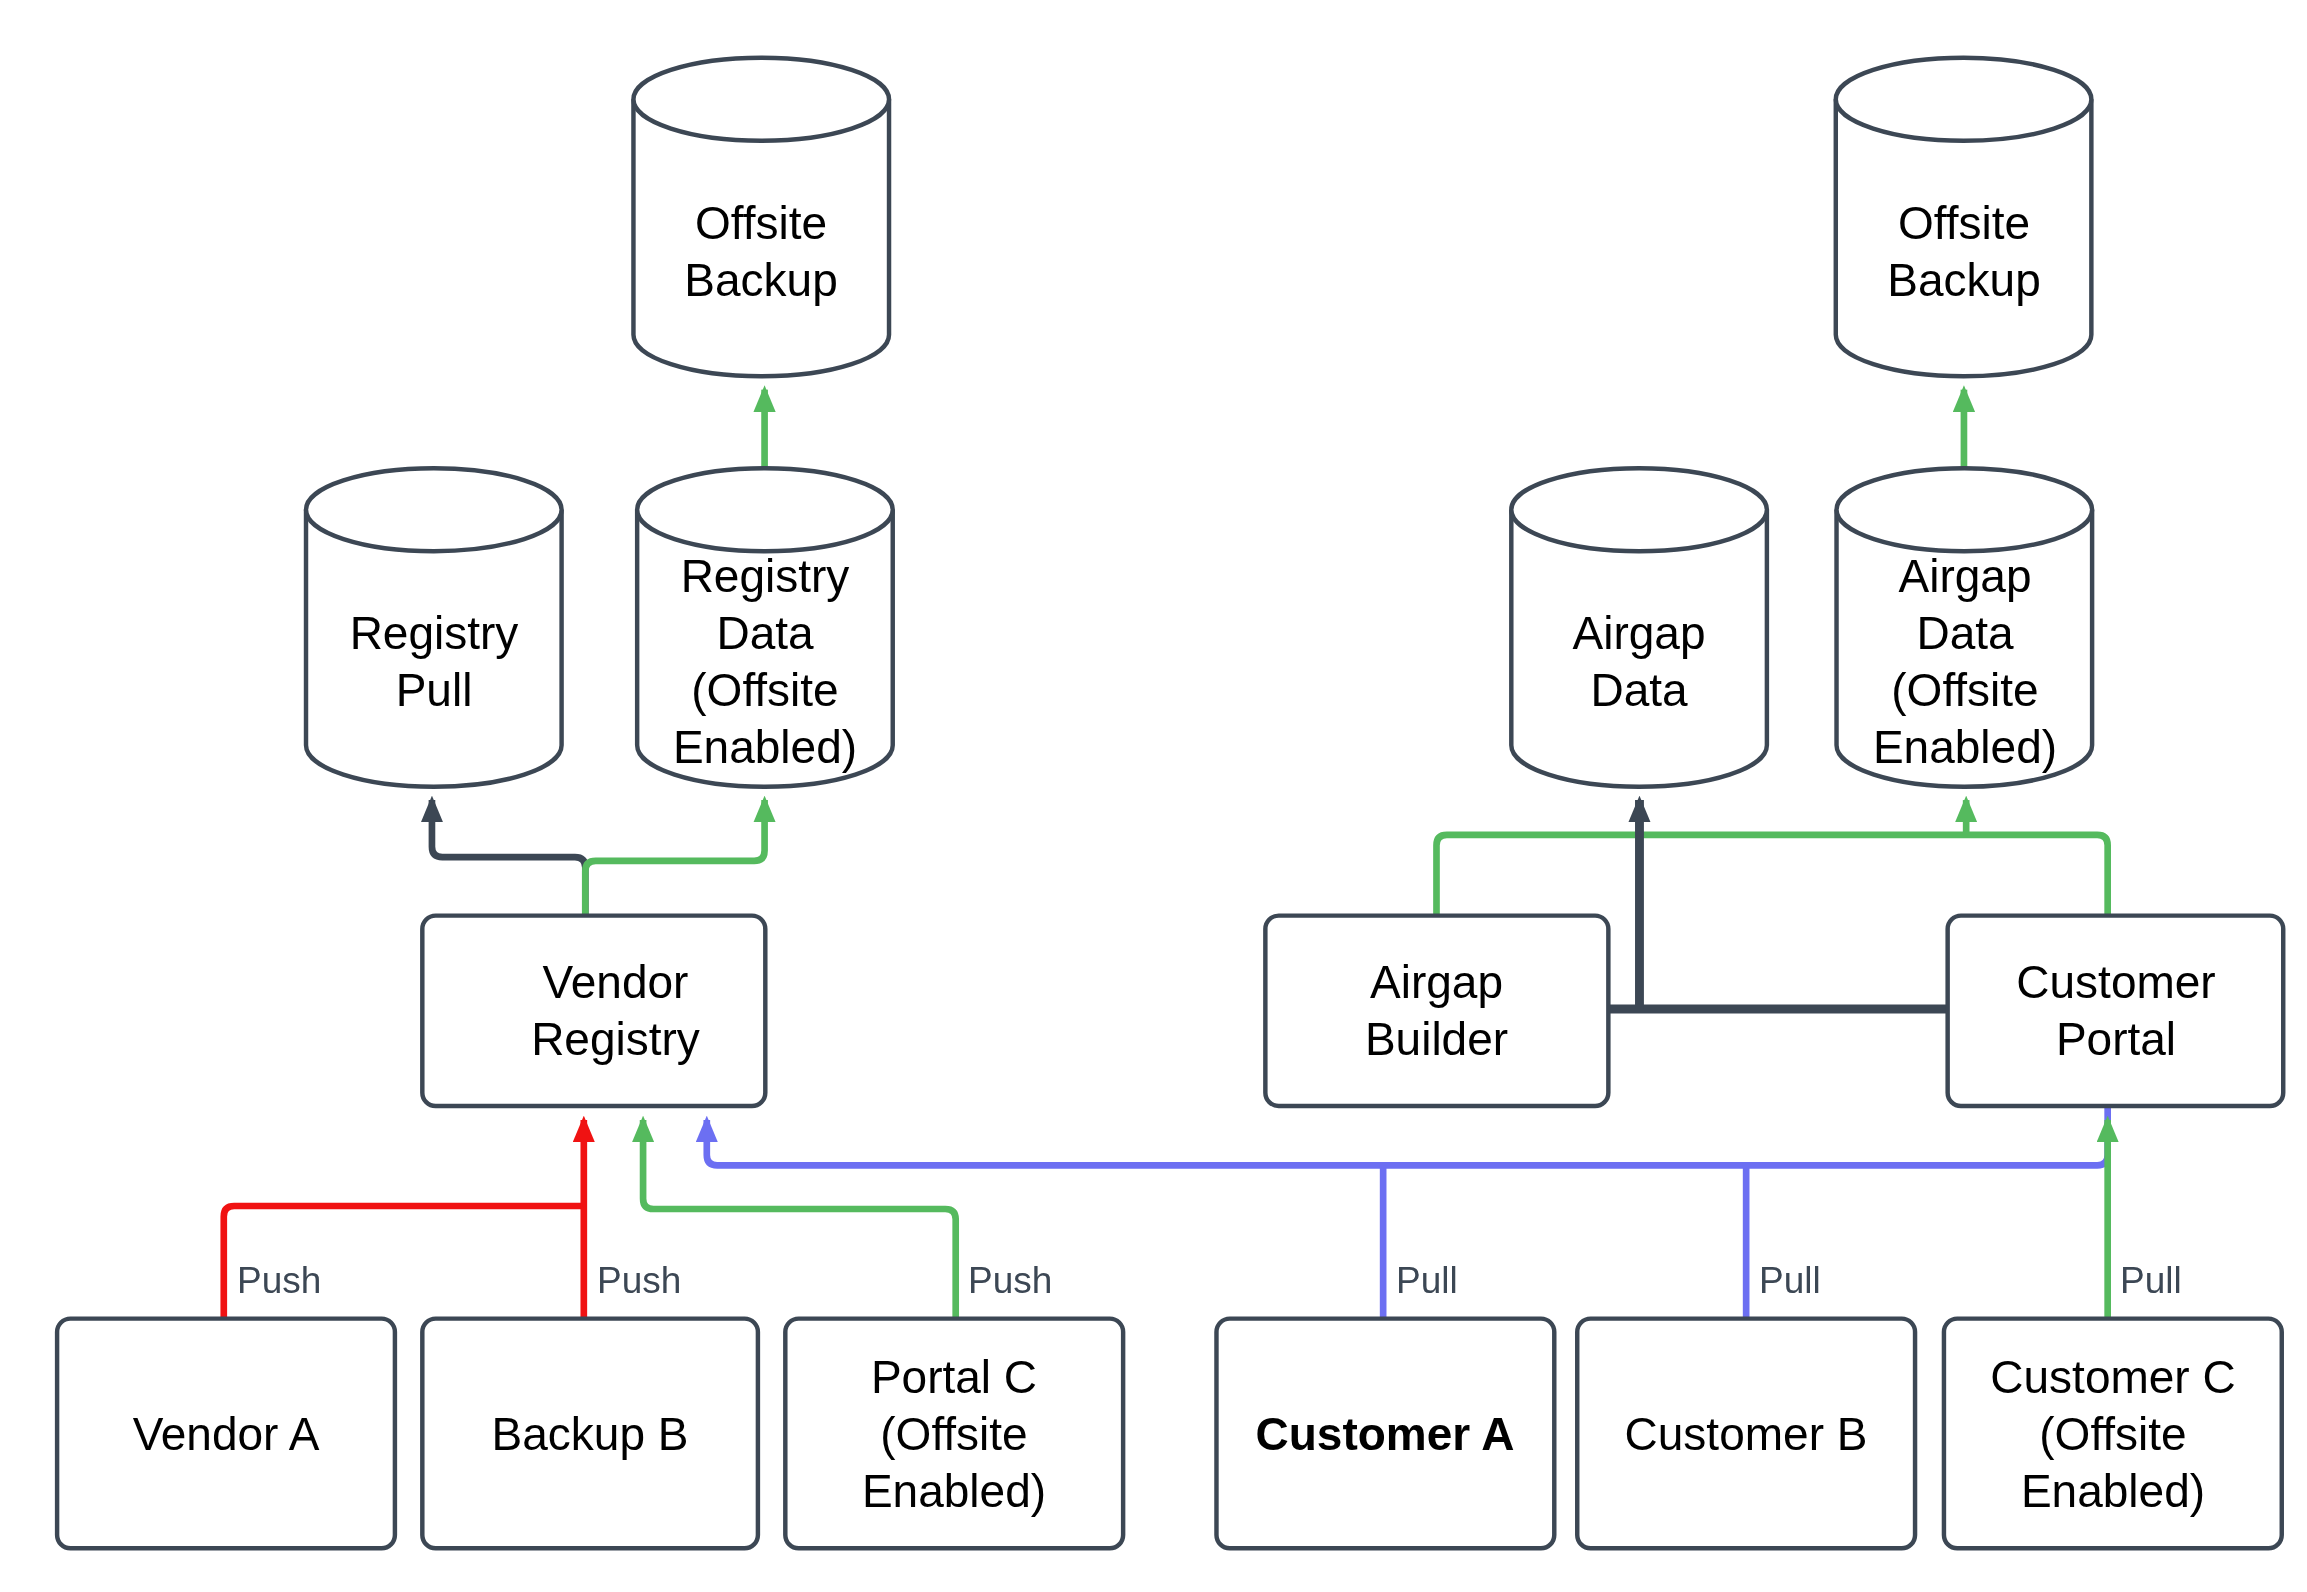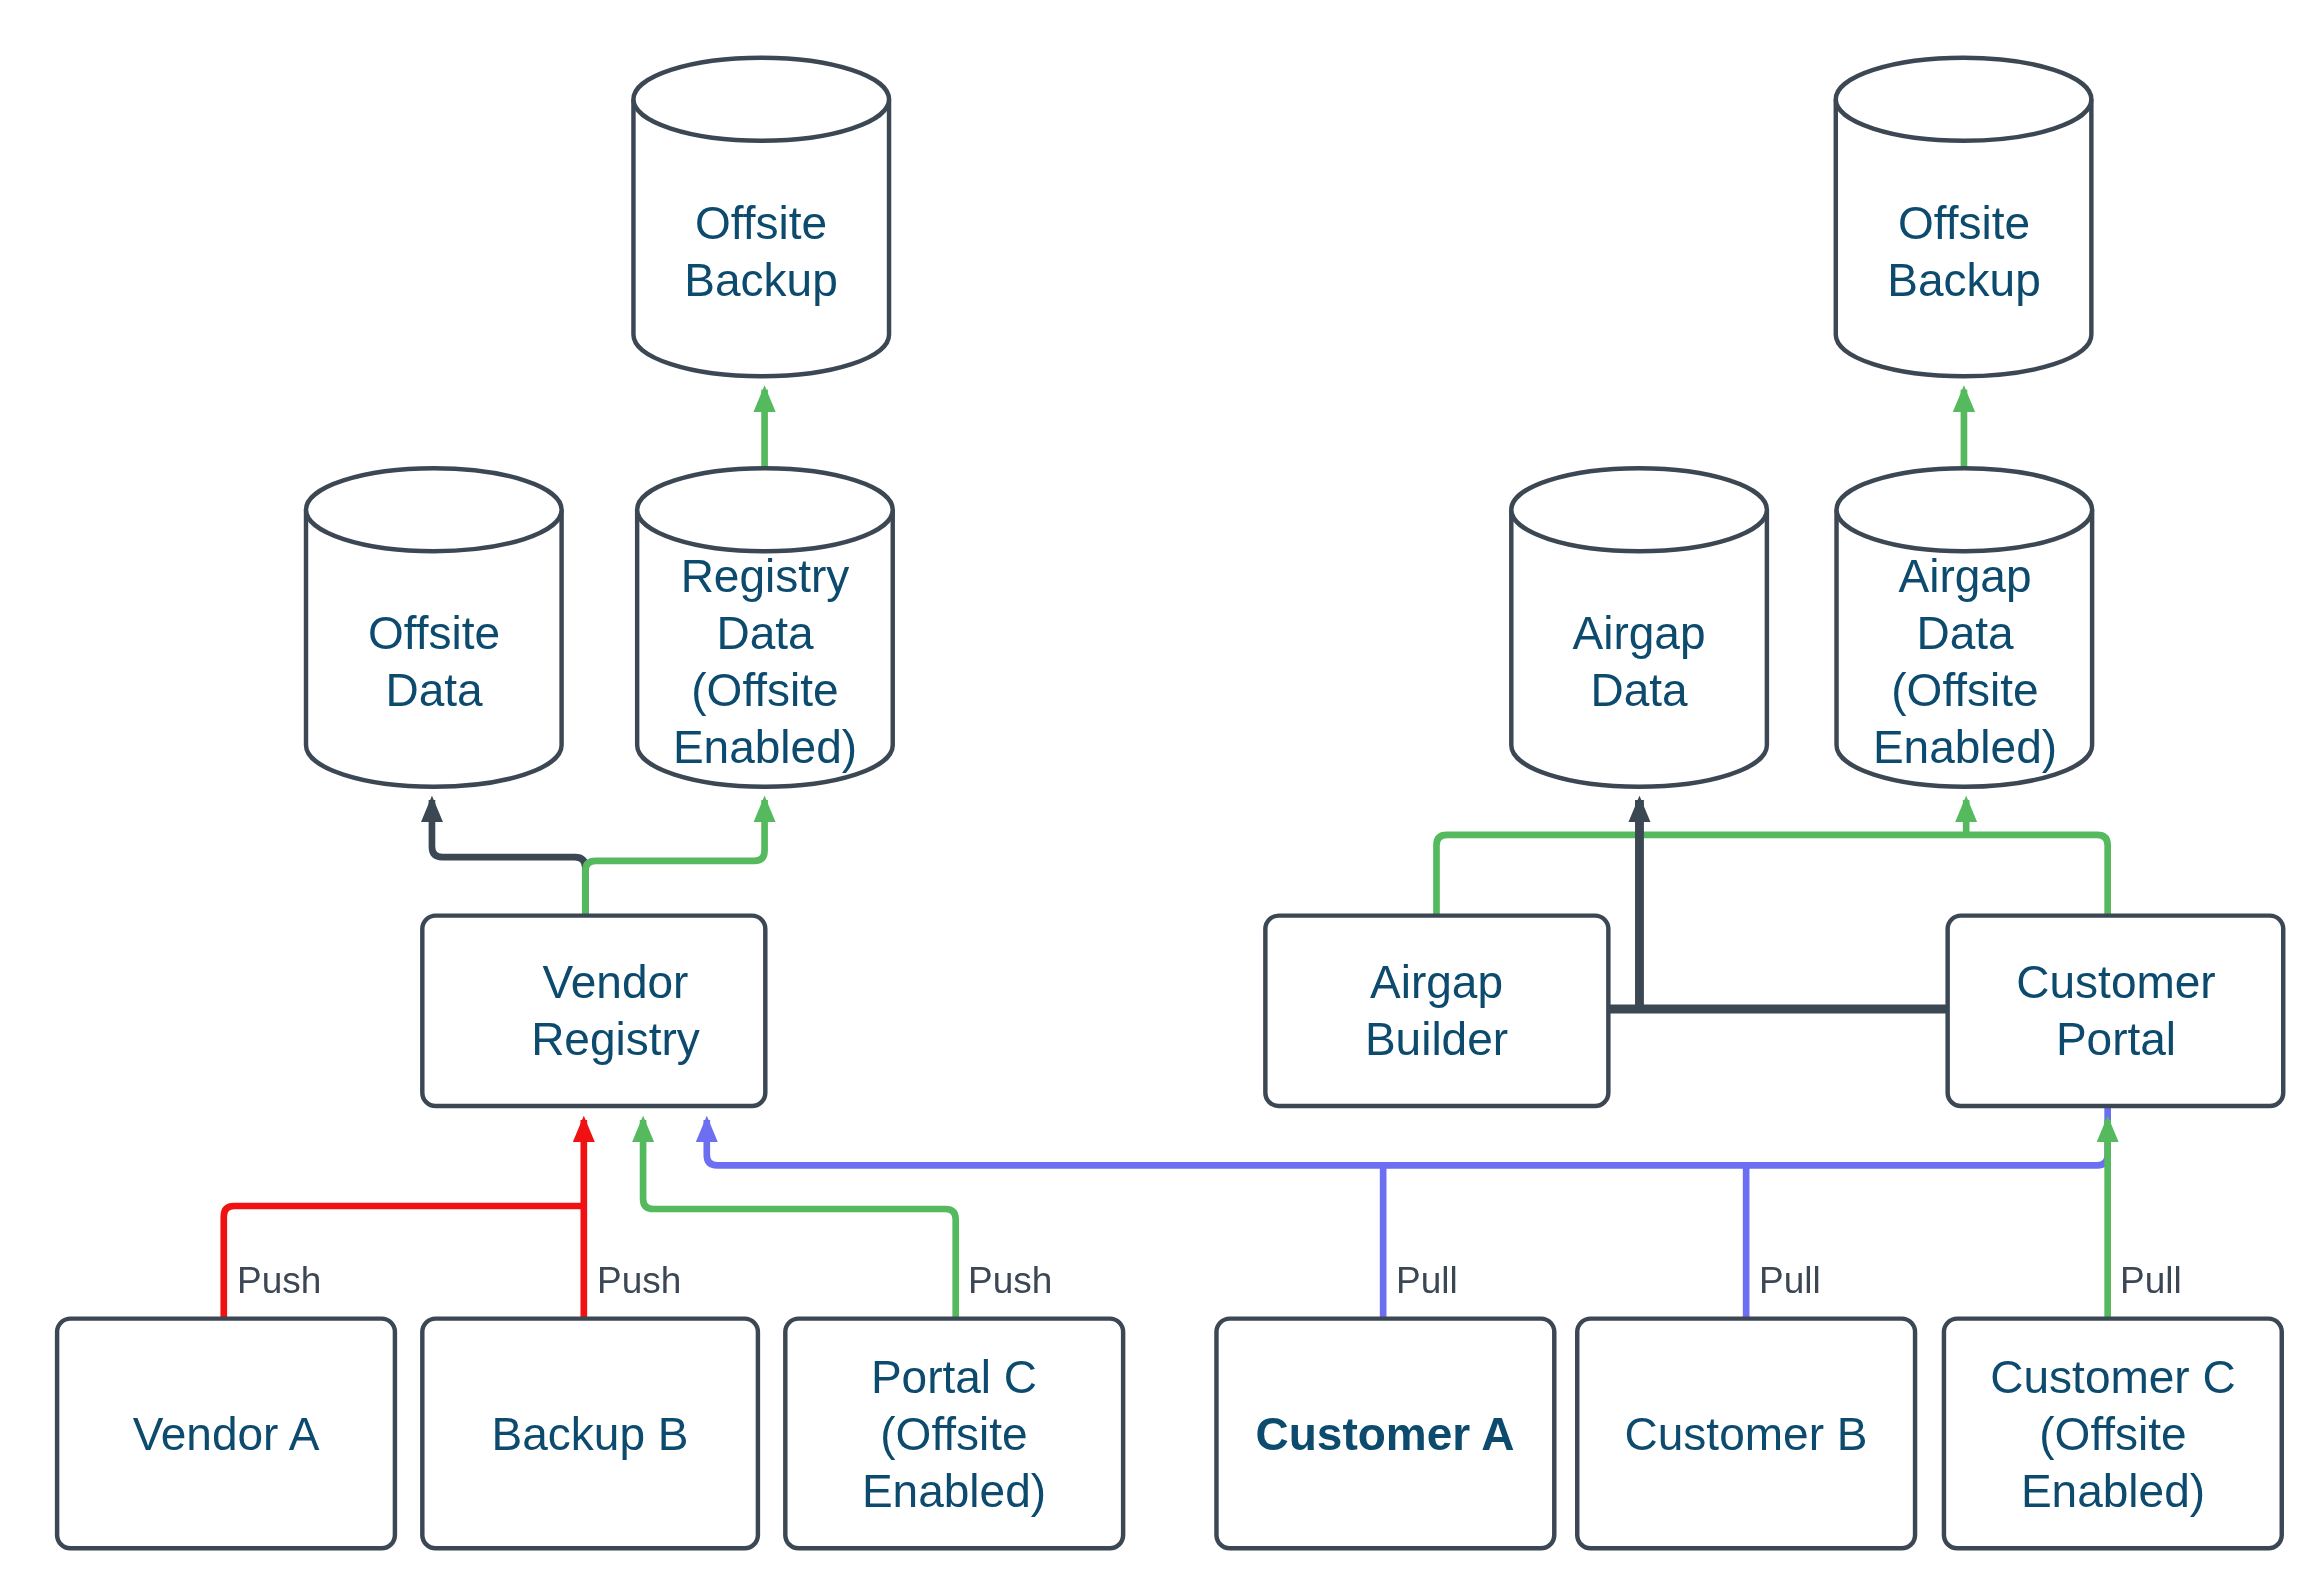--- a/index.html
+++ b/index.html
@@ -8,21 +8,21 @@
     width:2307px;height:1592px;
     background:#ffffff;
     font-family:"Liberation Sans", sans-serif;
     overflow:hidden;
   }
   #edge-layer{position:absolute;left:0;top:0;}
   .node-label{
     position:absolute;
     display:flex;align-items:center;justify-content:center;
     text-align:center;
-    color:#0c4a6e;
+    color:#000000;
     font-size:46px;line-height:57px;
     pointer-events:none;
   }
   .node-label .inner{display:inline-block;}
   .cyl-label{padding-top:34px;}
   .cyl-label .inner{max-width:193px;}
   .mid-label .inner{max-width:237px;}
   .wide-label .inner{max-width:667px;}
   .cbox-label .inner{max-width:256px;}
   .edge-label{
@@ -120,21 +120,21 @@
     <rect x="1642" y="1780" width="456" height="310" rx="18" fill="#ffffff" stroke="#3C4754" stroke-width="6"></rect>
     <rect x="2129" y="1780" width="456" height="310" rx="18" fill="#ffffff" stroke="#3C4754" stroke-width="6"></rect>
     <rect x="2624" y="1780" width="456" height="310" rx="18" fill="#ffffff" stroke="#3C4754" stroke-width="6"></rect>
   </svg>
 
   <div class="node-label cyl-label" style="left:633px;top:58px;width:256px;height:319px;">
     <span class="inner">Offsite Backup</span>
   </div>
 
   <div class="node-label cyl-label" style="left:306px;top:468px;width:256px;height:319px;">
-    <span class="inner">Offsite Data</span>
+    <span class="inner">Registry Pull</span>
   </div>
 
   <div class="node-label cyl-label" style="left:637px;top:468px;width:256px;height:319px;">
     <span class="inner">Registry Data (Offsite Enabled)</span>
   </div>
 
   <div class="node-label cyl-label" style="left:1836px;top:58px;width:256px;height:319px;">
     <span class="inner">Offsite Backup</span>
   </div>
 

